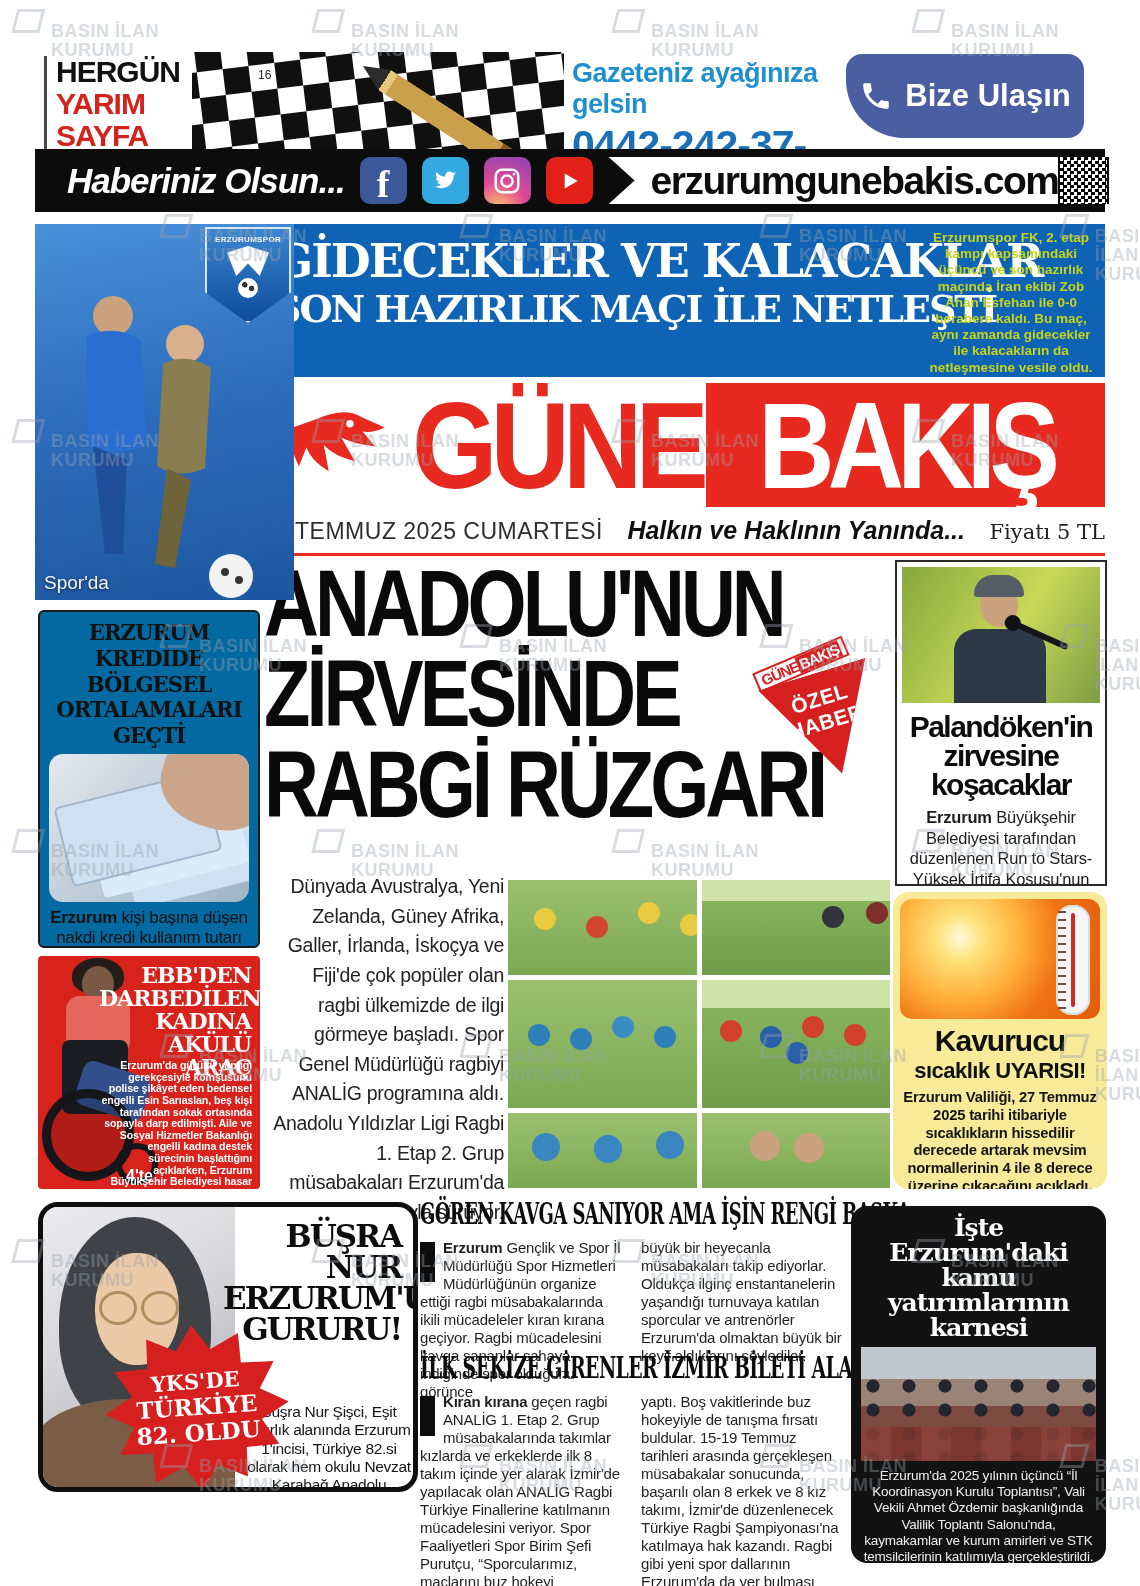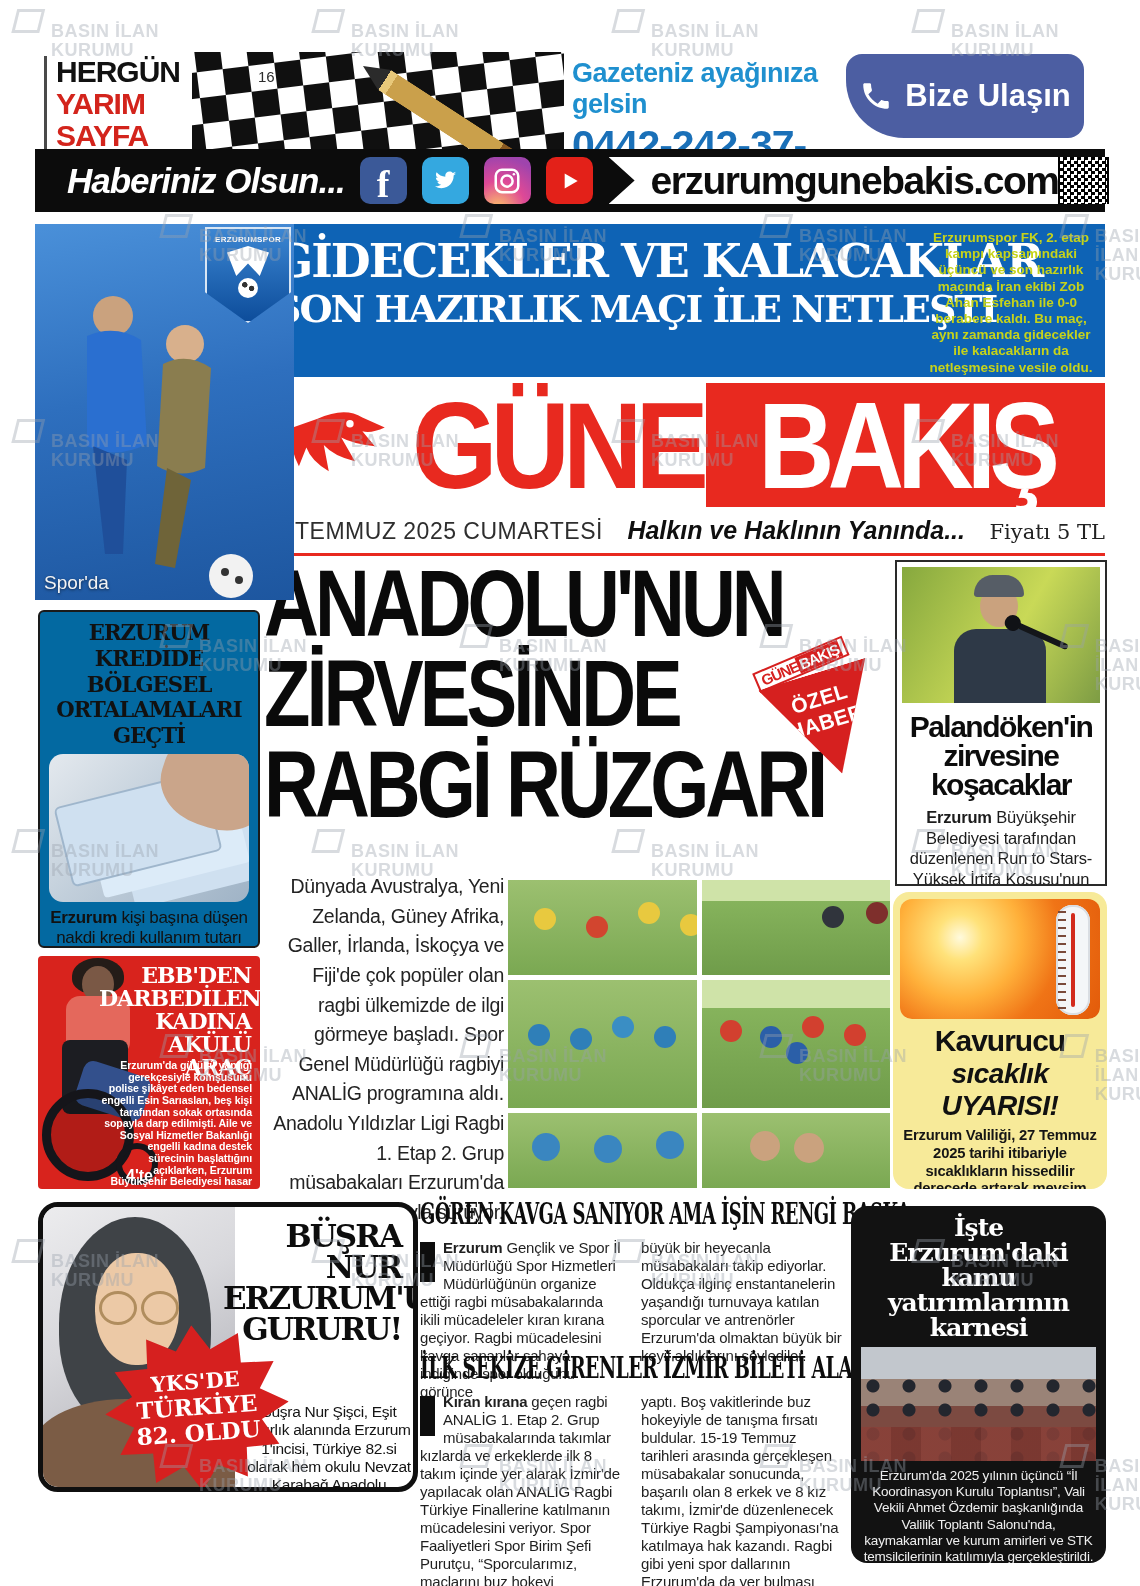--- a/index.html
+++ b/index.html
@@ -14,21 +14,21 @@
   .wm-txt{font-weight:bold;font-size:18px;line-height:1.05;letter-spacing:.5px;margin-top:16px;}
 
   
   #promo{left:44px;top:56px;width:150px;border-left:3px solid #4a4a4a;padding-left:9px;
          font-size:30px;font-weight:bold;line-height:1.06;letter-spacing:-1px;}
   #promo .red{color:#d3241c;}
   #crossword{left:192px;top:52px;width:372px;height:98px;overflow:hidden;background:#fff;}
   .xw{position:absolute;left:-40px;top:-60px;width:560px;height:250px;
       background:repeating-conic-gradient(#101010 0% 25%,#ffffff 0% 50%);
       background-size:52px 52px;transform:rotate(-7deg);}
-  .num16{position:absolute;left:66px;top:16px;font-size:15px;color:#2c2c2c;}
+  .num16{position:absolute;left:66px;top:16px;font-size:12px;color:#2c2c2c;}
   .pencil{position:absolute;right:-14px;top:2px;width:215px;height:24px;border-radius:4px;
           transform:rotate(33deg);transform-origin:left center;
           background:linear-gradient(90deg,#2b2b2b 0 26px,#e8c87a 26px 34px,#caa04b 34px 160px,#8a5a20 160px 172px,#b5452f 172px 100%);
           clip-path:polygon(0 50%,26px 0,100% 0,100% 100%,26px 100%);}
   #delivery{left:572px;top:58px;width:272px;}
   #delivery .d1{font-size:27px;font-weight:bold;color:#1f90cf;letter-spacing:-.5px;}
   #delivery .d2{font-size:41px;font-weight:bold;color:#1a70b8;letter-spacing:-1px;margin-top:2px;}
   #contact-btn{left:846px;top:54px;width:238px;height:84px;background:#4c5ea2;border-radius:16px;
                border-bottom-left-radius:58px;display:flex;align-items:center;justify-content:center;
                gap:12px;color:#fff;font-size:31px;font-weight:bold;cursor:pointer;}
@@ -154,21 +154,21 @@
   #heat-box{left:893px;top:892px;width:214px;height:297px;background:#f7ea99;border-radius:16px;
             box-sizing:border-box;padding:7px;overflow:hidden;}
   .heat-photo{height:120px;border-radius:12px;position:relative;overflow:hidden;
               background:radial-gradient(circle at 30% 32%,#fffadd 0%,#ffe27a 14%,#ffb03a 38%,#f07416 62%,#e25a0a 100%);}
   .thermo{position:absolute;right:10px;top:6px;width:34px;height:110px;background:#f4f6f8;border-radius:16px;
           box-shadow:inset 0 0 0 2px #d9dde2;}
   .thermo:before{content:"";position:absolute;left:15px;top:8px;width:4px;height:94px;background:#d22a1d;border-radius:2px;}
   .thermo:after{content:"";position:absolute;left:2px;top:6px;width:8px;height:98px;
           background:repeating-linear-gradient(#7a4a3a 0 2px,transparent 2px 8px);}
   #heat-h1{margin-top:5px;text-align:center;font-weight:bold;font-size:30px;letter-spacing:-1px;}
-  #heat-h2{text-align:center;font-weight:bold;font-size:28px;letter-spacing:-.5px;font-style:italic;}
+  #heat-h2{text-align:center;font-weight:bold;font-size:22px;letter-spacing:-.5px;}
   #heat-body{margin-top:5px;text-align:center;font-weight:bold;font-size:14.8px;line-height:1.2;color:#151515;letter-spacing:-.2px;}
 
   
   #busra-box{left:38px;top:1202px;width:380px;height:290px;border:5px solid #0f0f0f;border-radius:20px;
              background:#fff;overflow:hidden;box-sizing:border-box;}
   .busra-photo{position:absolute;left:0;top:0;width:192px;height:100%;overflow:hidden;
                background:linear-gradient(150deg,#ececee 0%,#d8d8dc 40%,#b9b9bf 75%,#a5a5ab);}
   .hijab{position:absolute;left:16px;top:10px;width:152px;height:214px;background:#3f4347;border-radius:50% 50% 45% 45%;}
   .face{position:absolute;left:52px;top:46px;width:84px;height:112px;background:#ecc9a6;border-radius:48%;}
   .gl,.gl2{position:absolute;top:84px;width:32px;height:28px;border:3px solid #b08d5e;border-radius:50%;}

